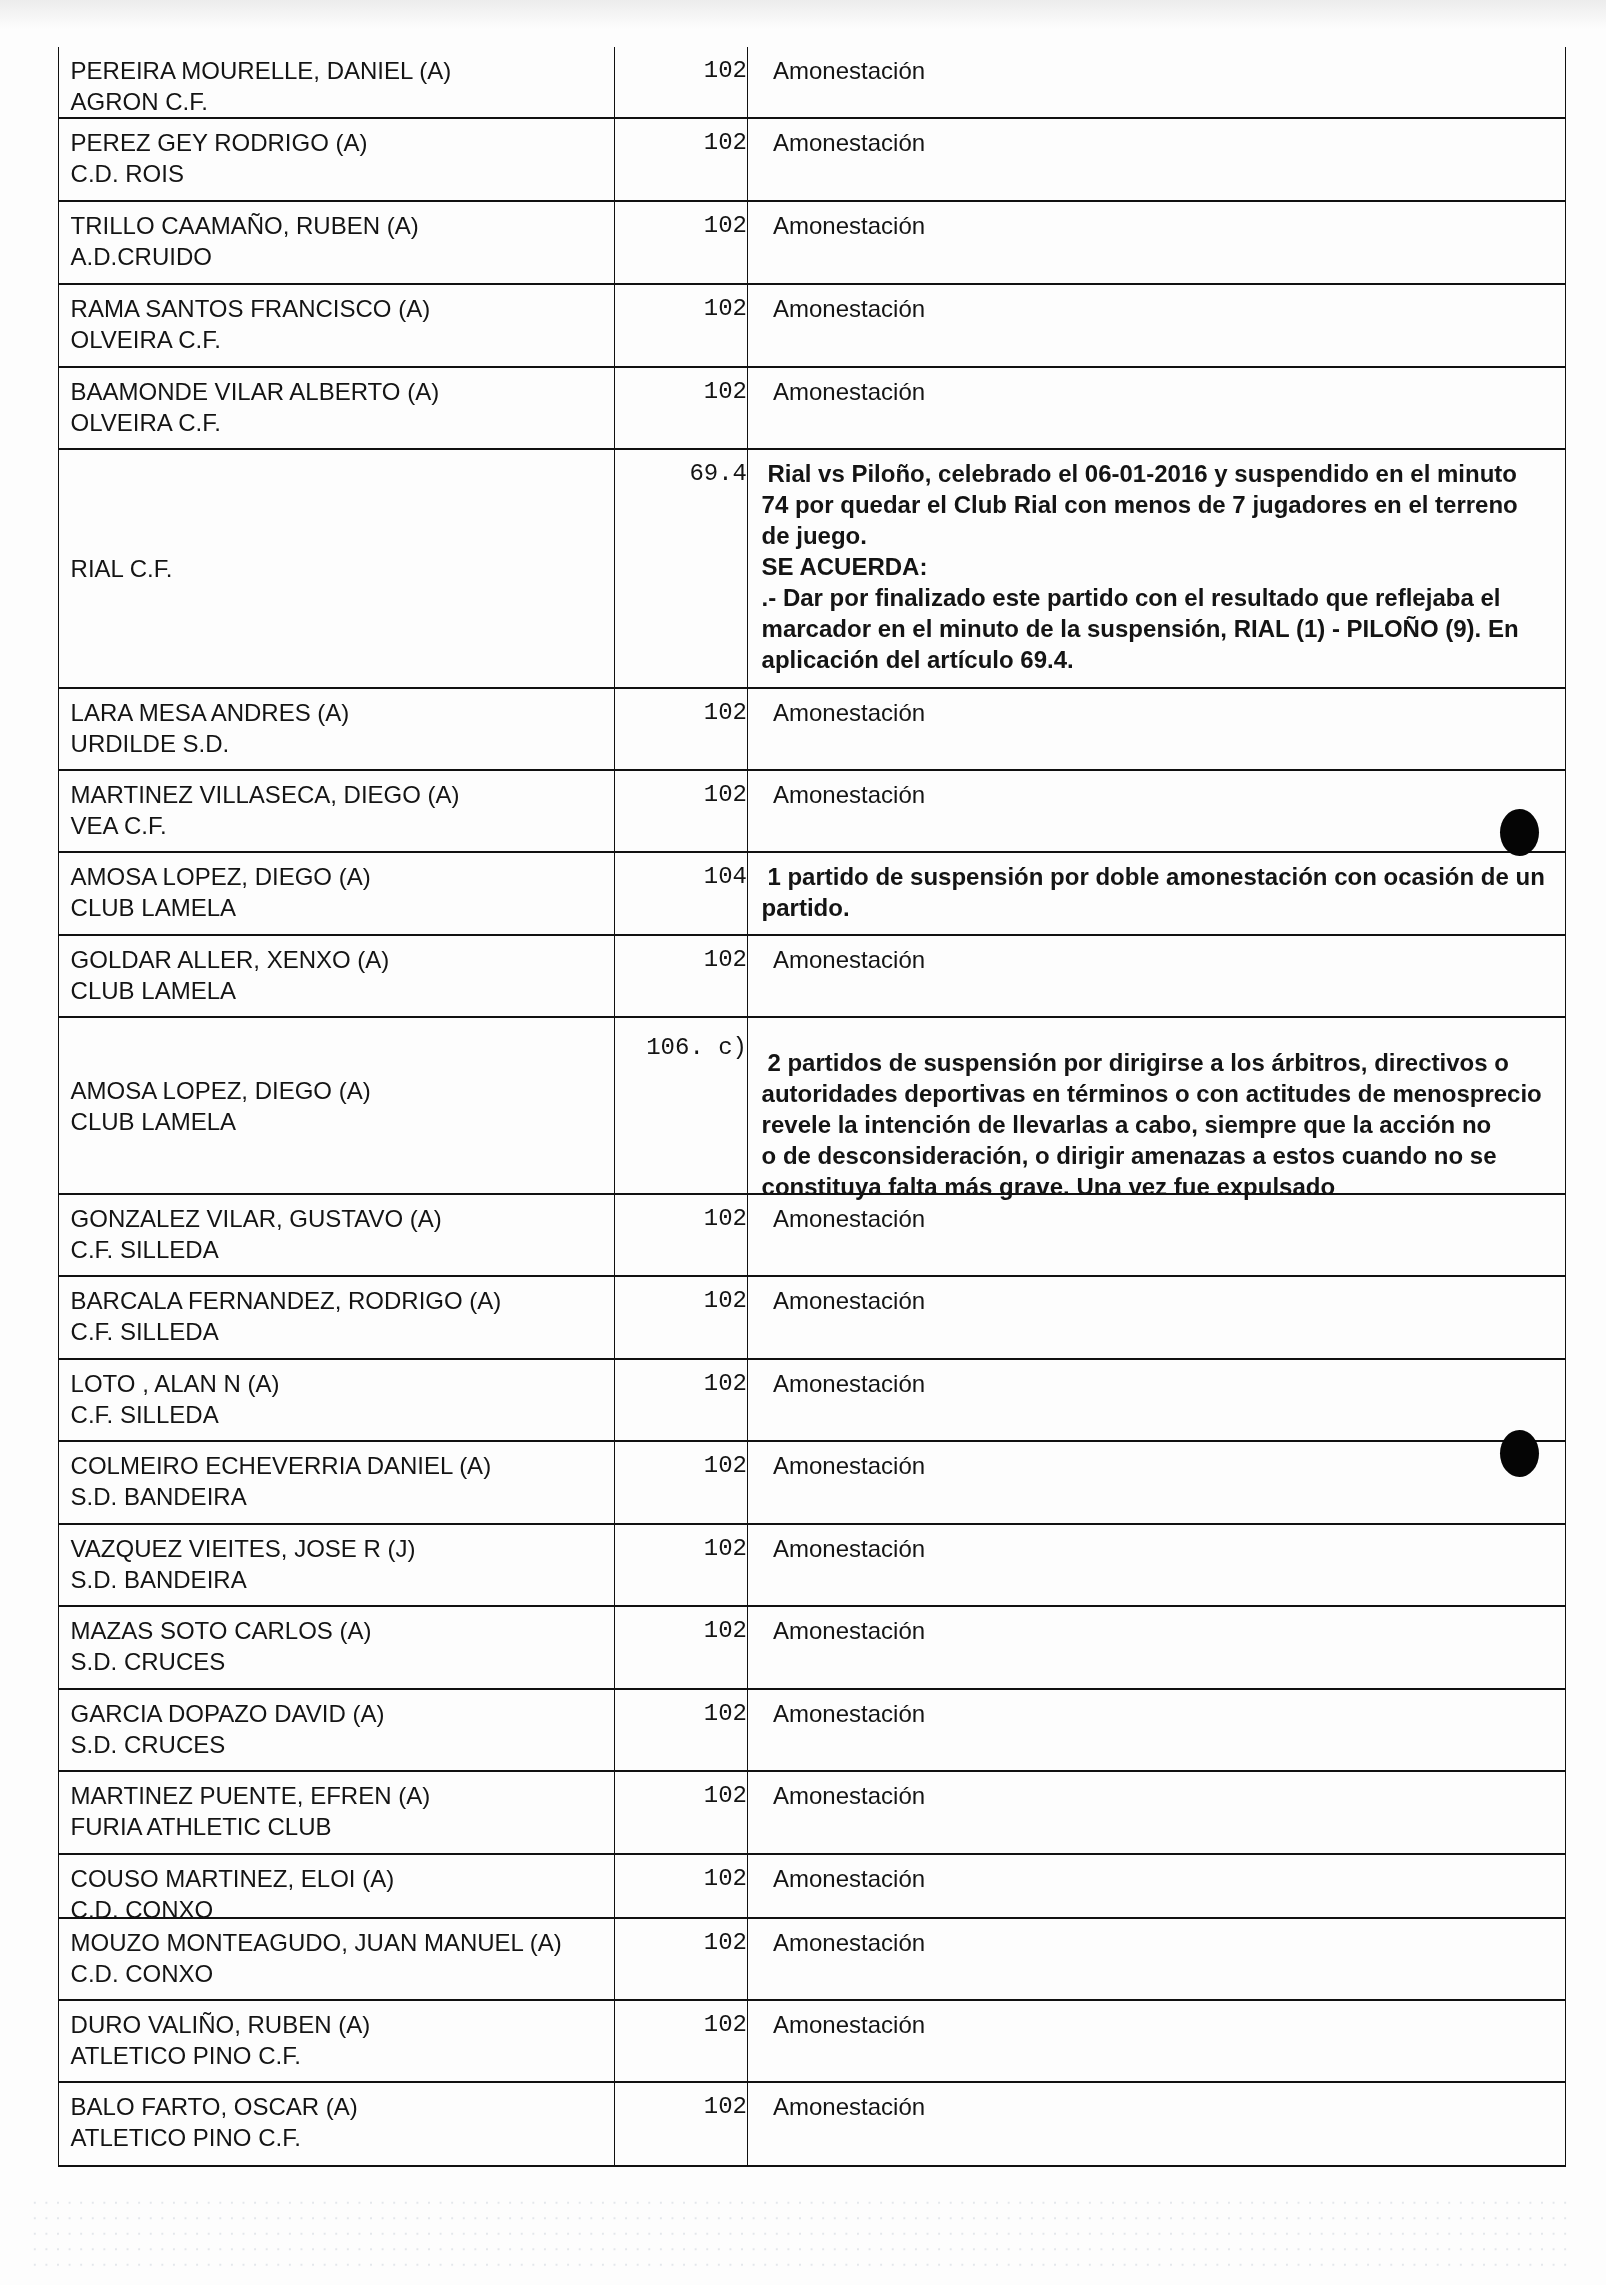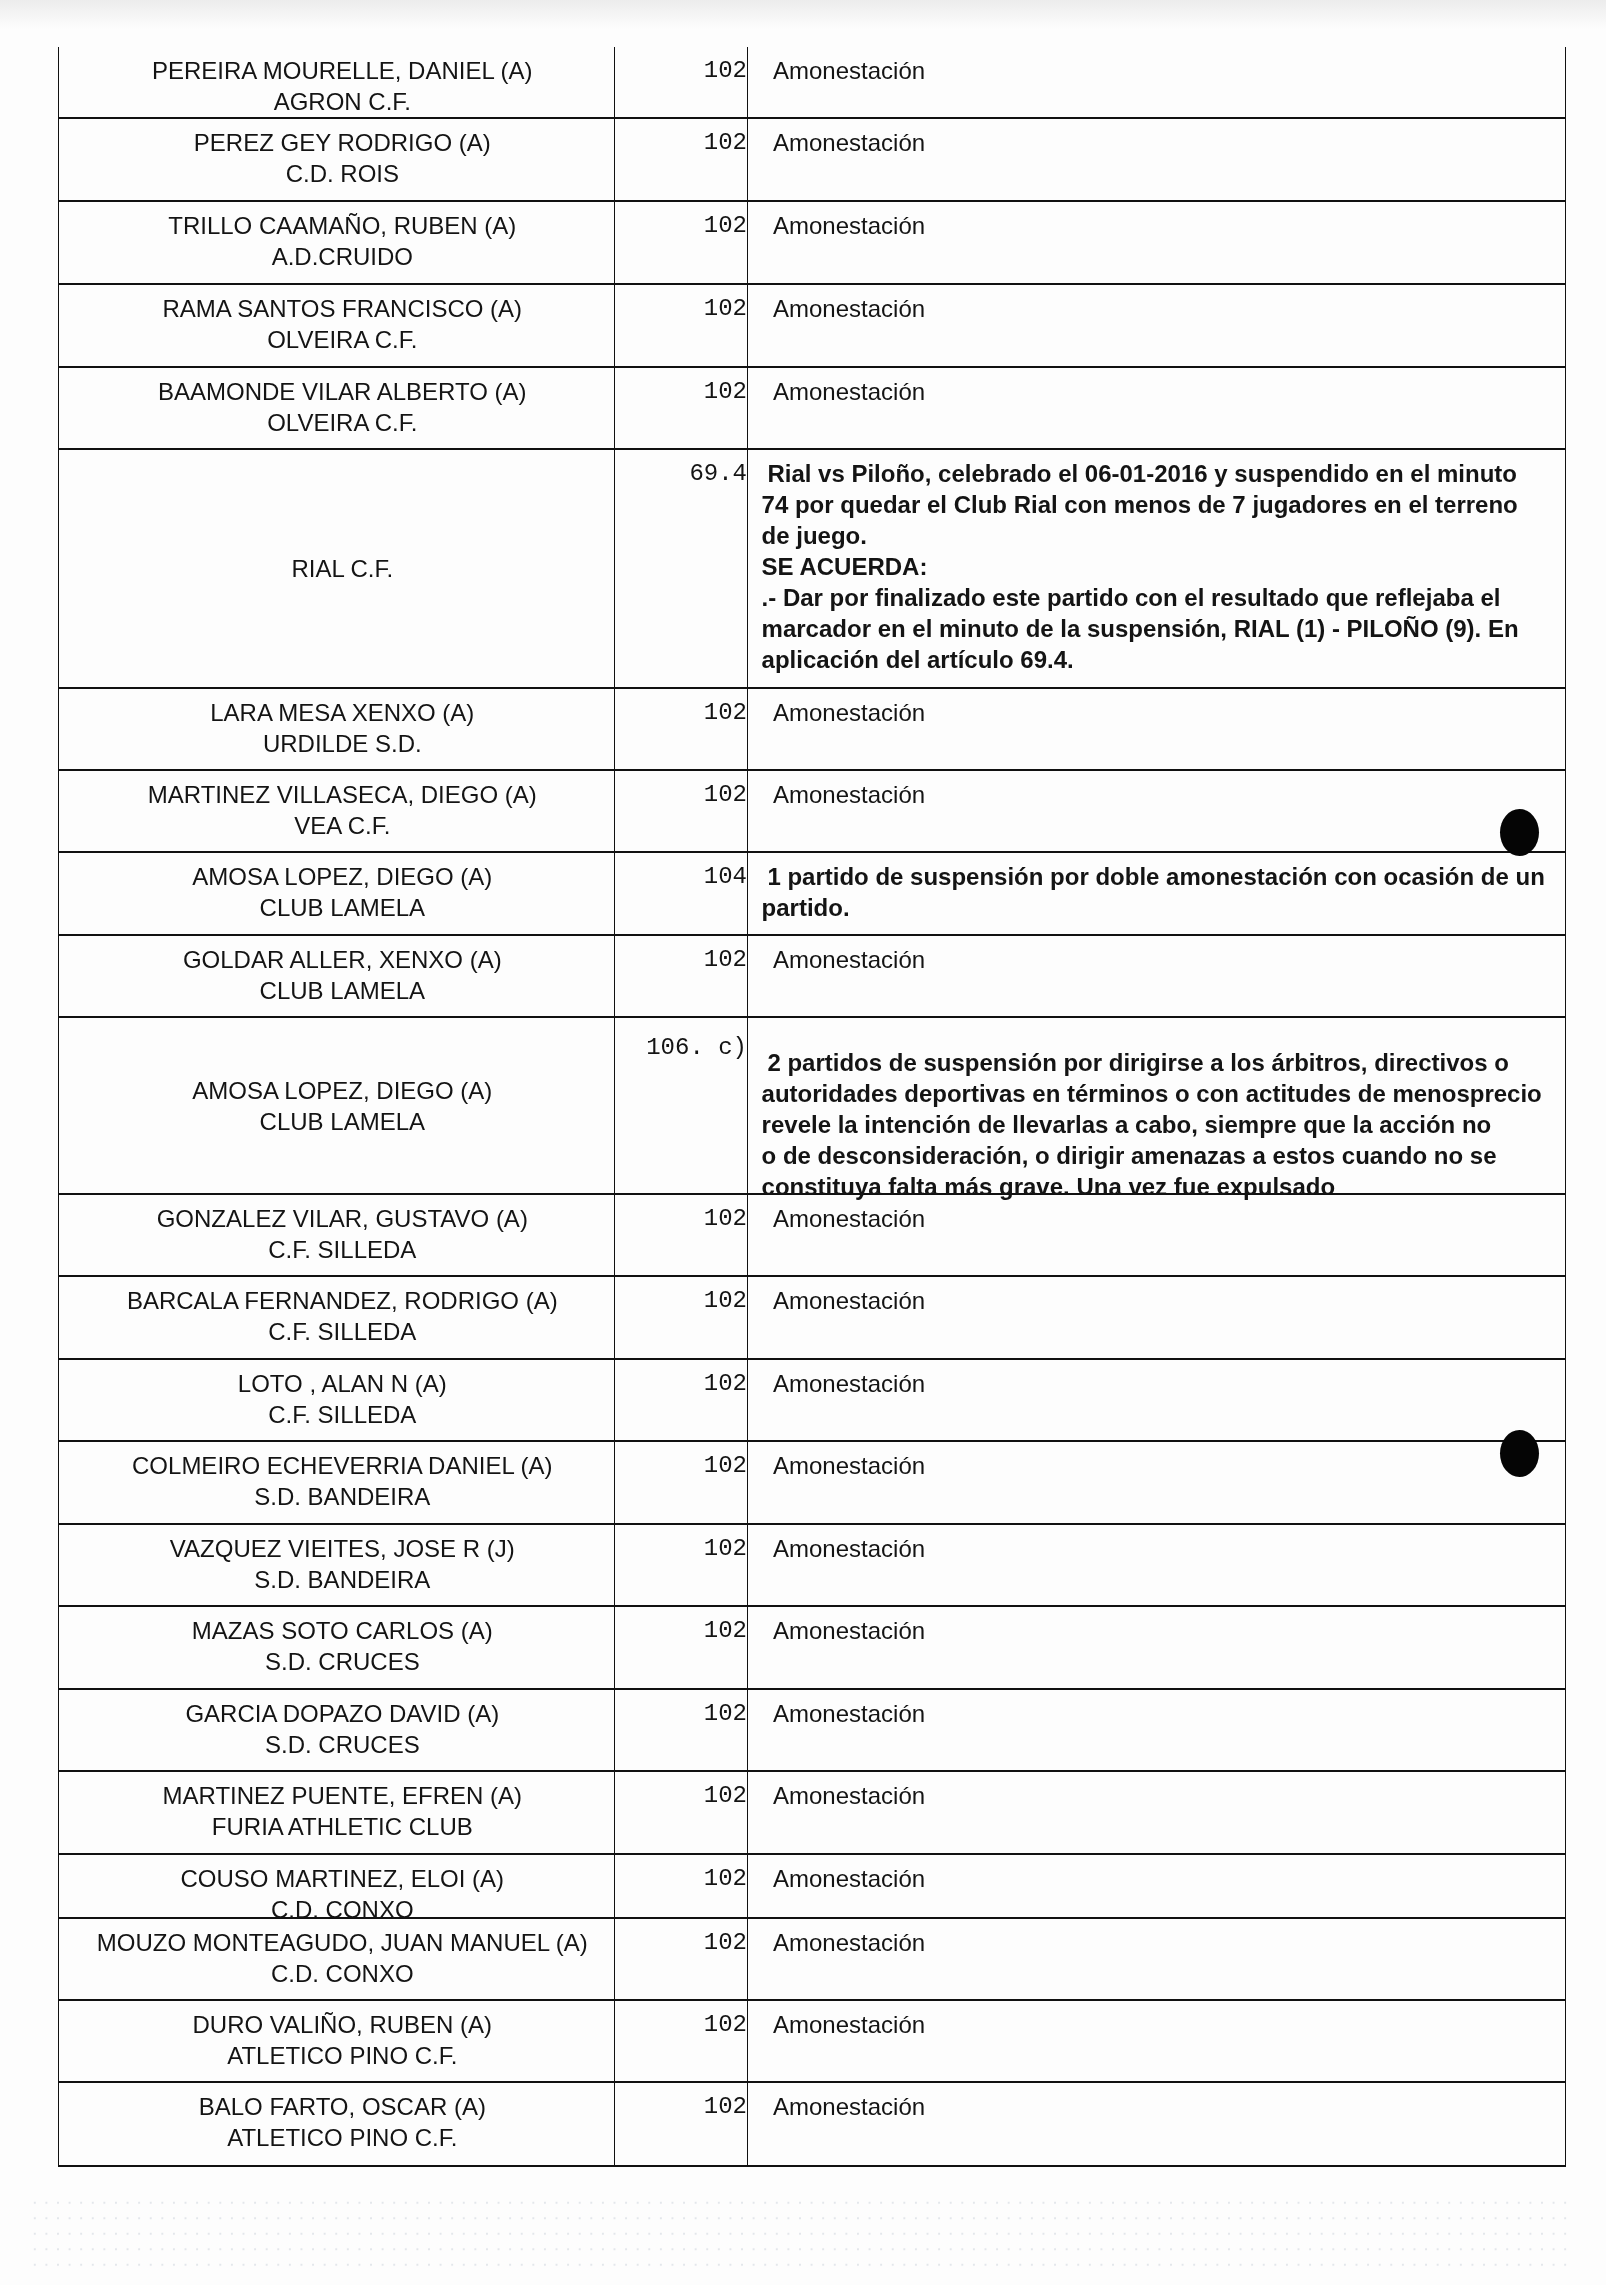--- a/index.html
+++ b/index.html
@@ -26,21 +26,21 @@
   }
   .row {
     display: flex; border-bottom: 2.9px solid #111; box-sizing: border-box;
   }
   .row:last-child { border-bottom: none; }
   .cell { box-sizing: border-box; font-size: 24px; line-height: 31px; }
   .c-name { width: 556px; border-right: 1.9px solid #111; padding: 7.8px 0 0 11.6px; }
   .c-art  { width: 133px; border-right: 1.9px solid #111; padding: 7.8px 0 0 0; text-align: right; font-family: Liberation Mono, monospace; }
   .c-desc { flex: 1; padding: 7.8px 15.5px 0 25px; }
   .c-desc.long { padding-left: 13.6px; font-weight: bold; }
-  .name-line, .club-line { display: block; white-space: nowrap; text-align: center; }
+  .name-line, .club-line { display: block; white-space: nowrap; }
   .vcenter { display: flex; flex-direction: column; justify-content: center; padding-top: 0; }
   .dot {
     position: absolute; width: 39px; height: 47px; border-radius: 50%;
     background: #050505;
   }
 </style>
 </head>
 <body>
 
 <div class="page-shade-top"></div>
@@ -103,21 +103,21 @@
       <div>de juego.</div>
       <div>SE ACUERDA:</div>
       <div>.- Dar por finalizado este partido con el resultado que reflejaba el</div>
       <div>marcador en el minuto de la suspensión, RIAL (1) - PILOÑO (9). En</div>
       <div>aplicación del artículo 69.4.</div>
     </div>
   </div>
 
   <div class="row" style="height:82px">
     <div class="cell c-name">
-      <span class="name-line">LARA MESA XENXO (A)</span>
+      <span class="name-line">LARA MESA ANDRES (A)</span>
       <span class="club-line">URDILDE S.D.</span>
     </div>
     <div class="cell c-art">102</div>
     <div class="cell c-desc">Amonestación</div>
   </div>
 
   <div class="row" style="height:82px">
     <div class="cell c-name">
       <span class="name-line">MARTINEZ VILLASECA, DIEGO (A)</span>
       <span class="club-line">VEA C.F.</span>

